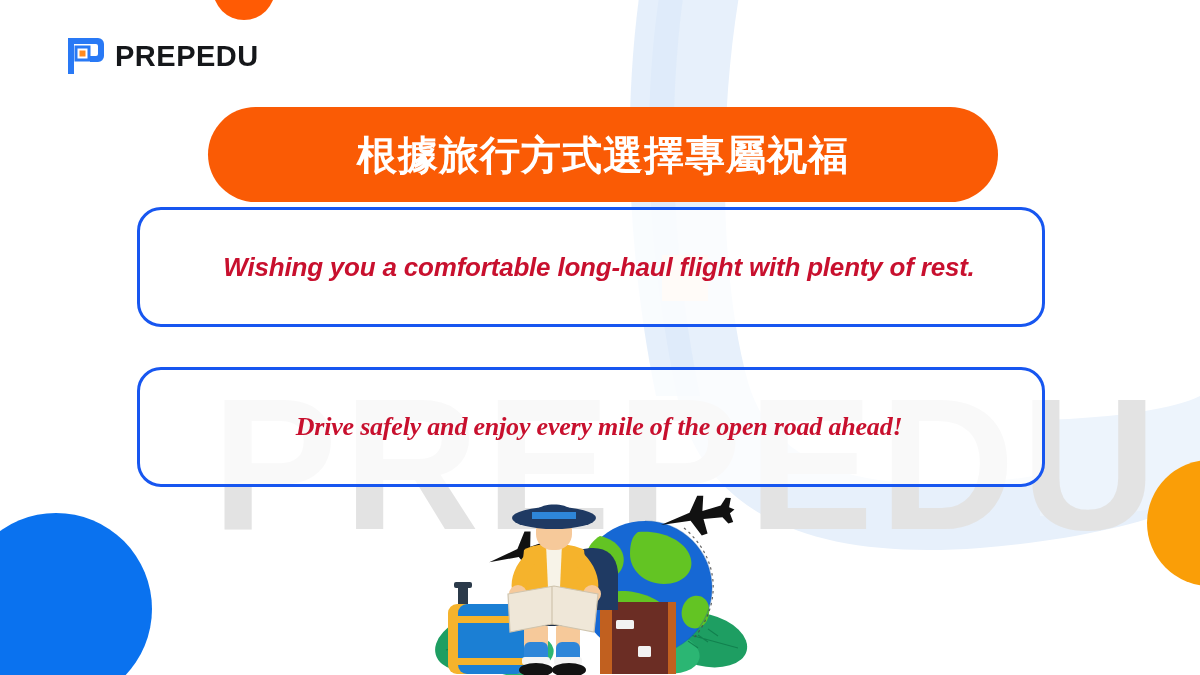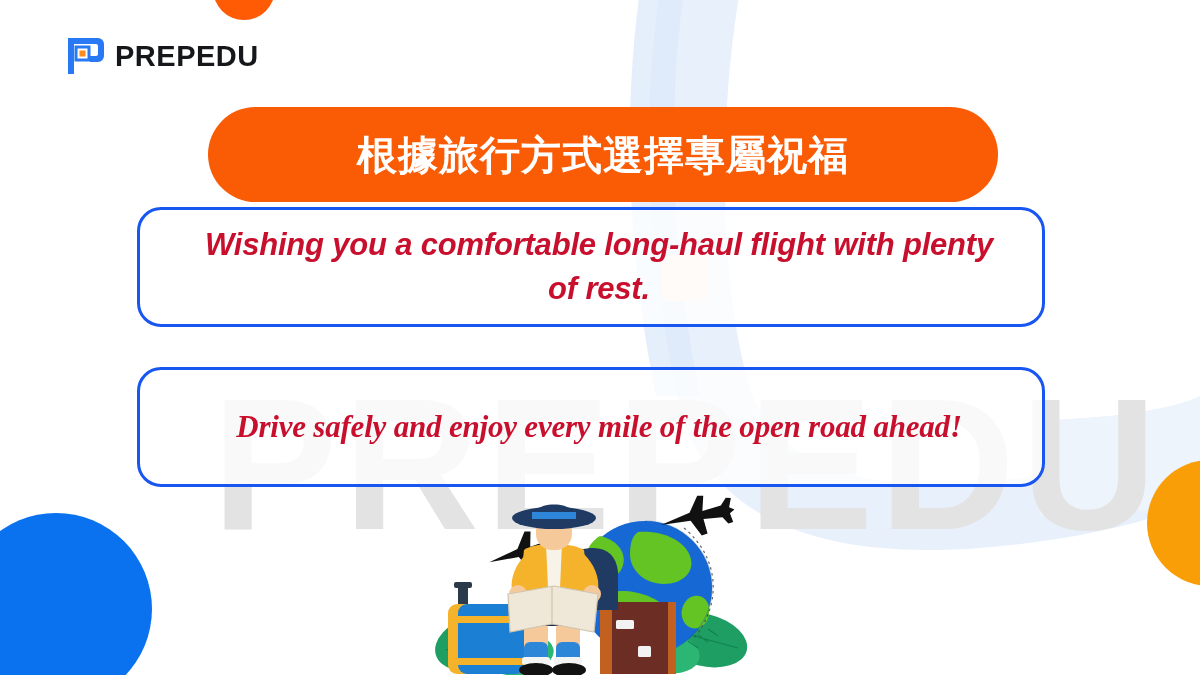--- a/index.html
+++ b/index.html
@@ -64,21 +64,21 @@
   .card{
     position:absolute;left:137px;width:908px;
     border:3px solid #1756F0;border-radius:24px;
     background:rgba(255,255,255,0.78);
     display:flex;align-items:center;justify-content:center;
     z-index:5;box-sizing:border-box;
   }
   .card-1{top:207px;height:120px;}
   .card-2{top:367px;height:120px;font-family:Liberation Serif, serif;}
   .card-text{
-    color:#C8102E;font-size:31px;font-weight:700;font-style:italic;
+    color:#C8102E;font-size:26px;font-weight:700;font-style:italic;
     text-align:center;line-height:1.42;padding:0 32px;letter-spacing:-0.2px;margin-left:16px;
   }
 
   
   .illustration{
     position:absolute;left:432px;top:492px;width:320px;height:183px;z-index:6;
   }
   .illustration svg{display:block;width:320px;height:183px;}
 </style>
 </head>

